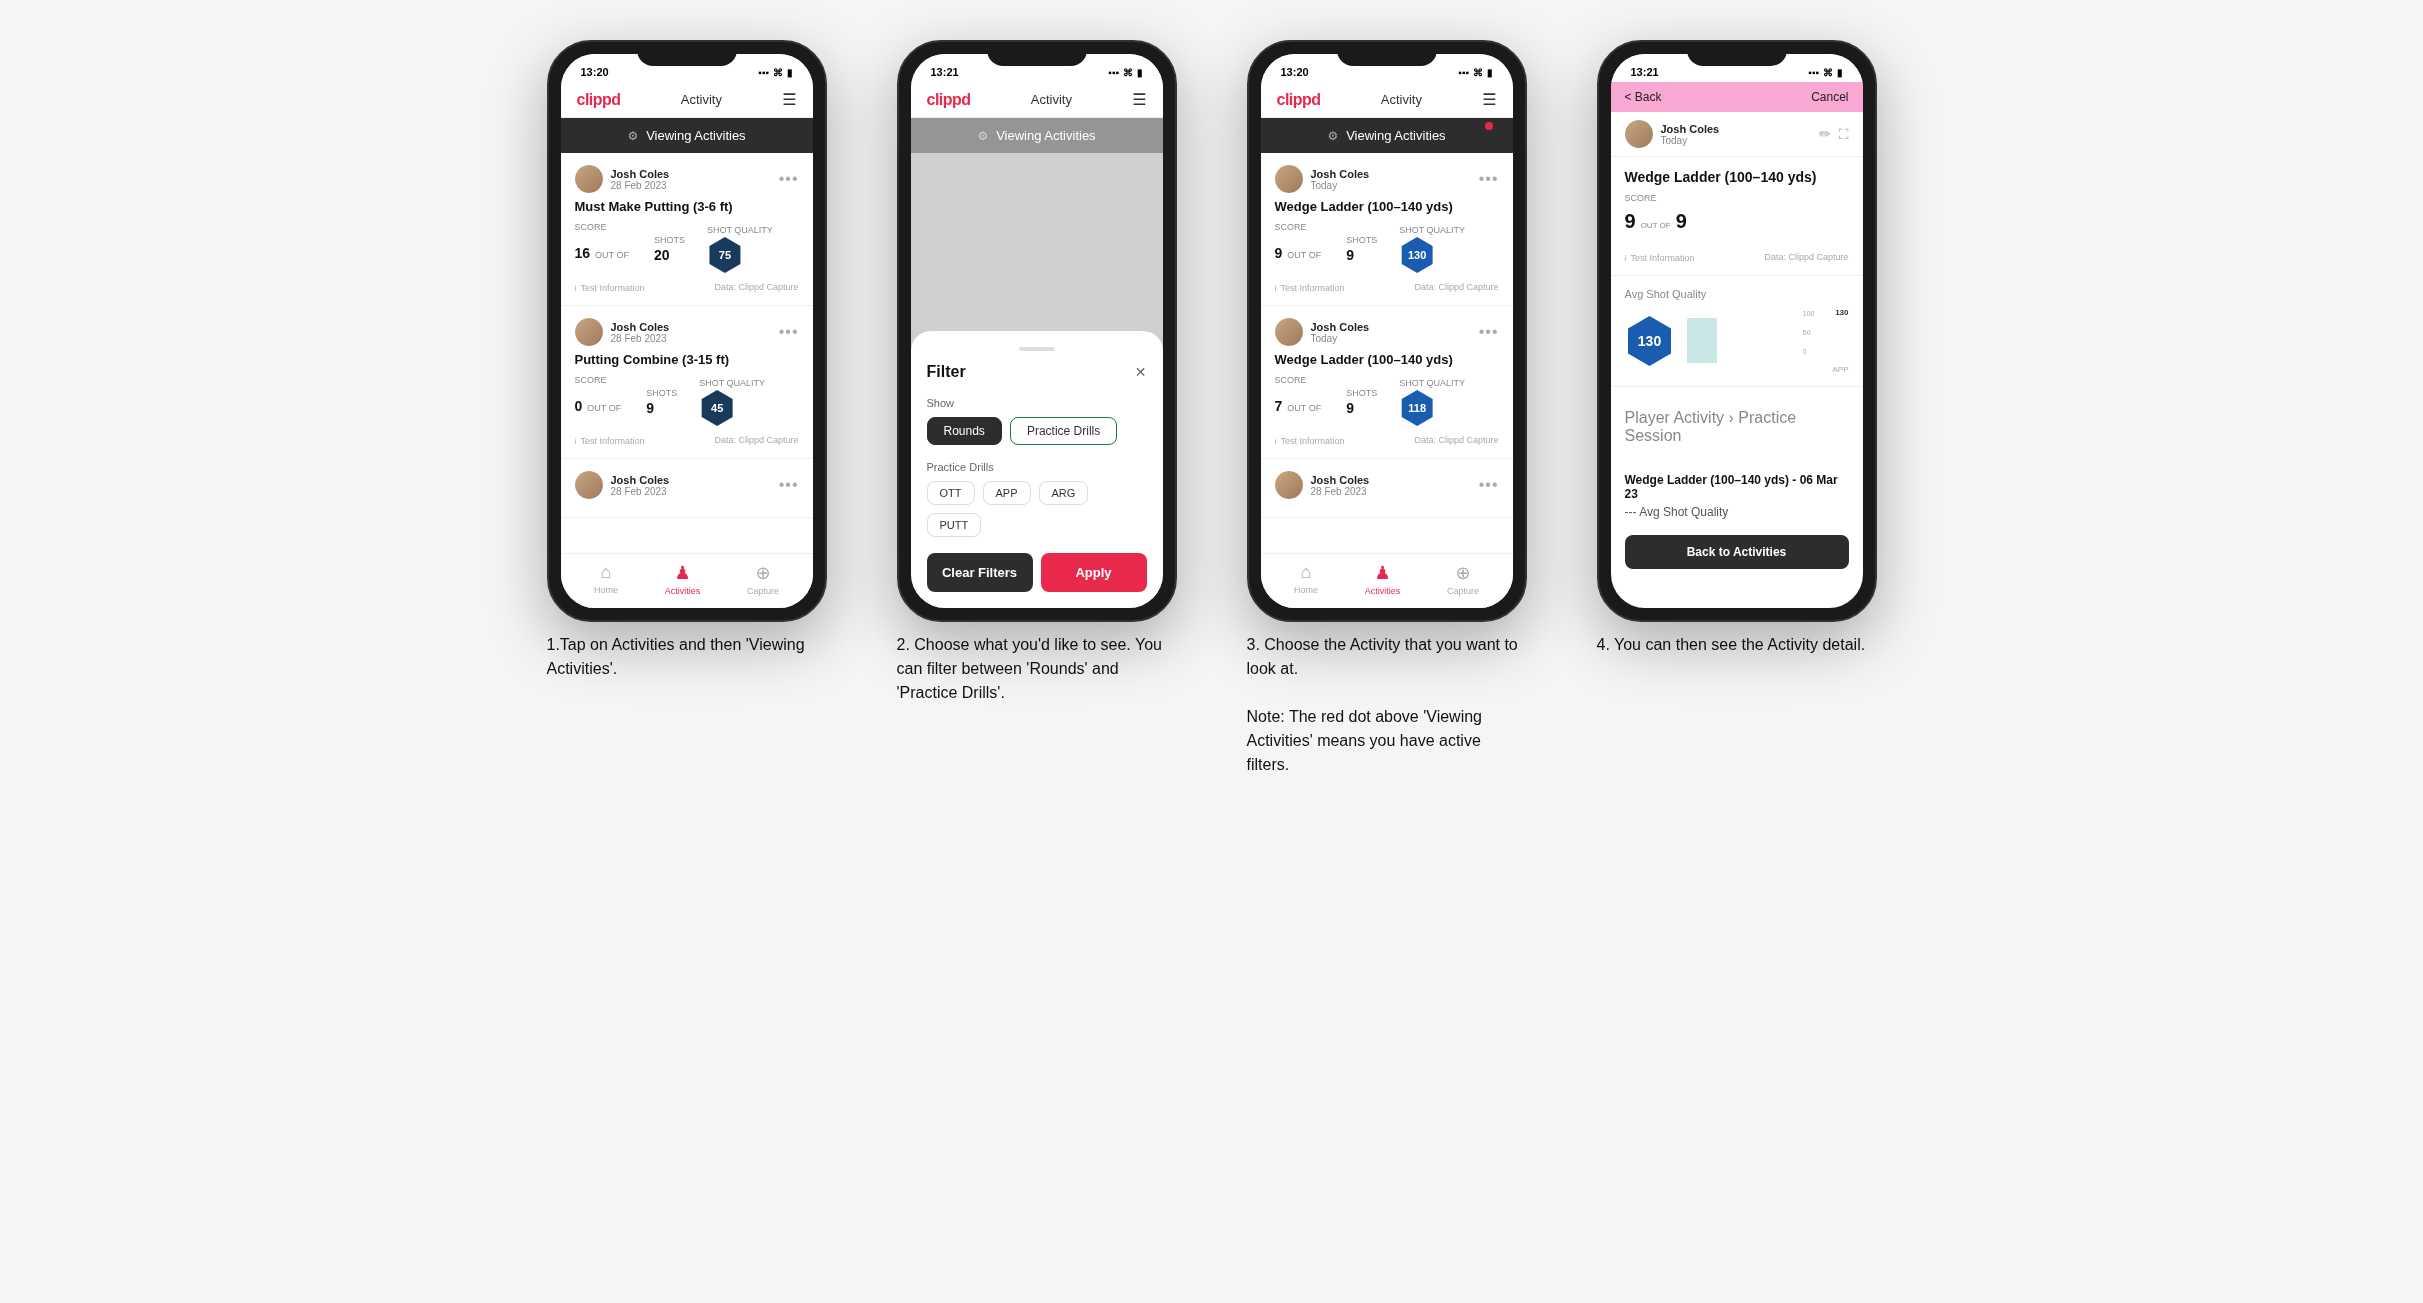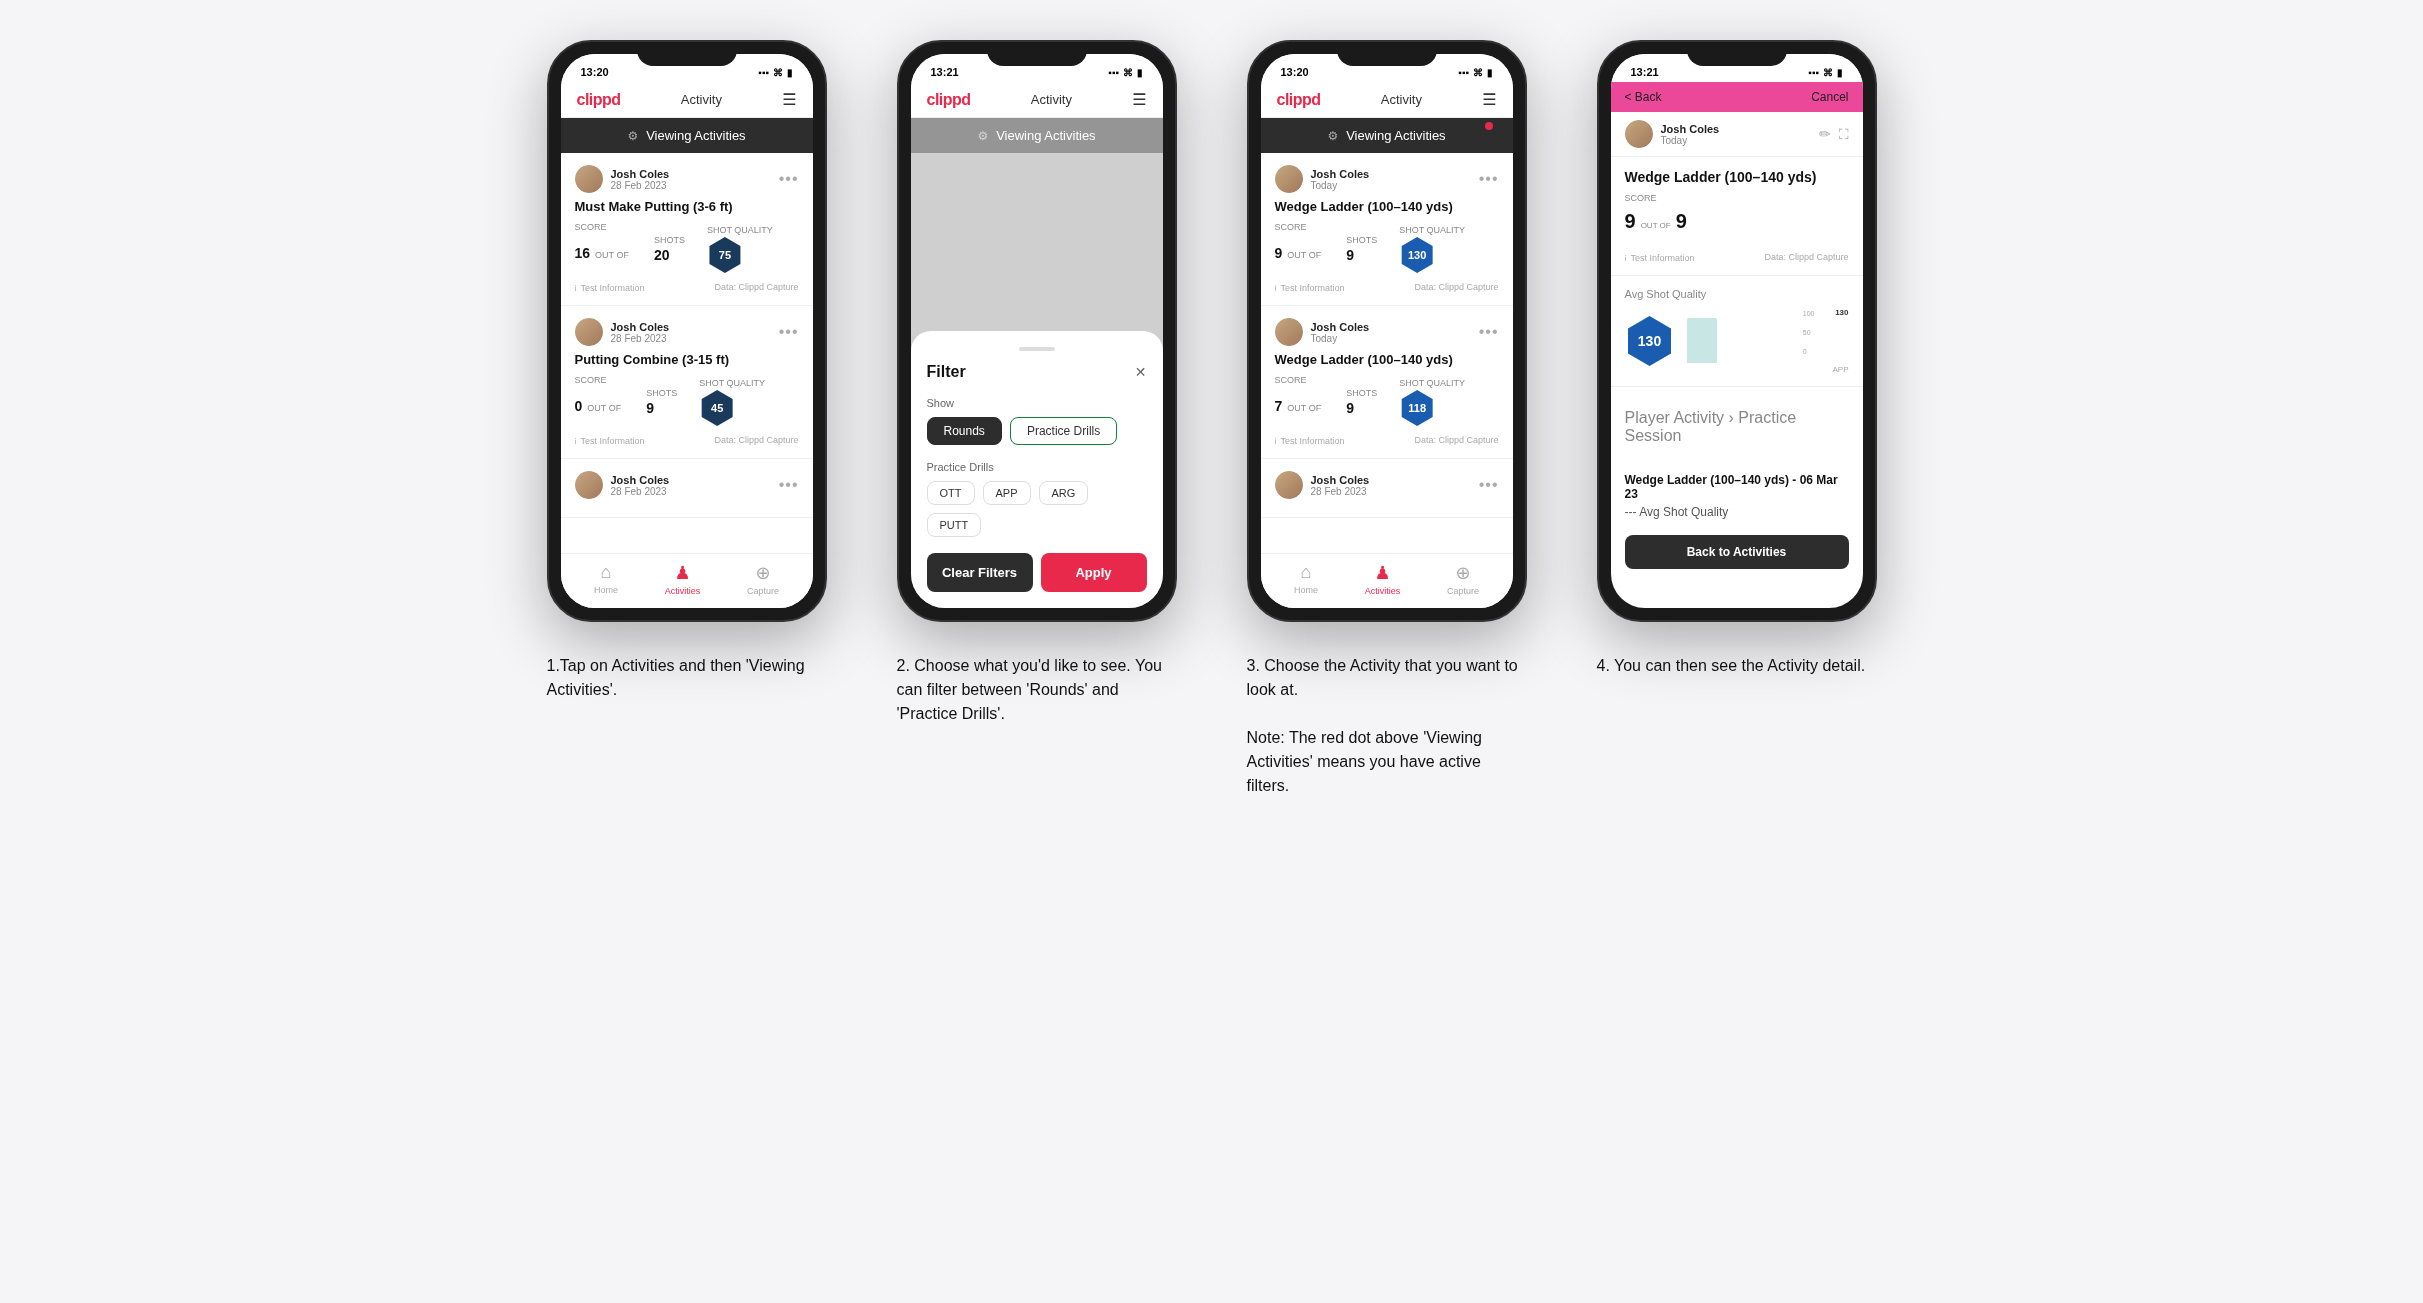--- a/index.html
+++ b/index.html
@@ -19,21 +19,21 @@
       align-items: flex-start;
       justify-content: center;
       width: 100%;
       max-width: 1400px;
     }
 
     .step-column {
       display: flex;
       flex-direction: column;
       align-items: center;
-      gap: 32px;
+      gap: 11px;
       flex: 1;
       max-width: 320px;
     }
 
     
     .phone {
       width: 280px;
       min-height: 580px;
       background: #1a1a1a;
       border-radius: 44px;
@@ -411,21 +411,21 @@
       font-size: 13px;
       font-weight: 600;
     }
 
     
     .detail-header {
       display: flex;
       justify-content: space-between;
       align-items: center;
       padding: 8px 14px;
-      background: #ec4899;
+      background: #f9a8d4;
     }
 
     .back-btn {
       font-size: 12px;
       color: #222;
       display: flex;
       align-items: center;
       gap: 4px;
     }
 

